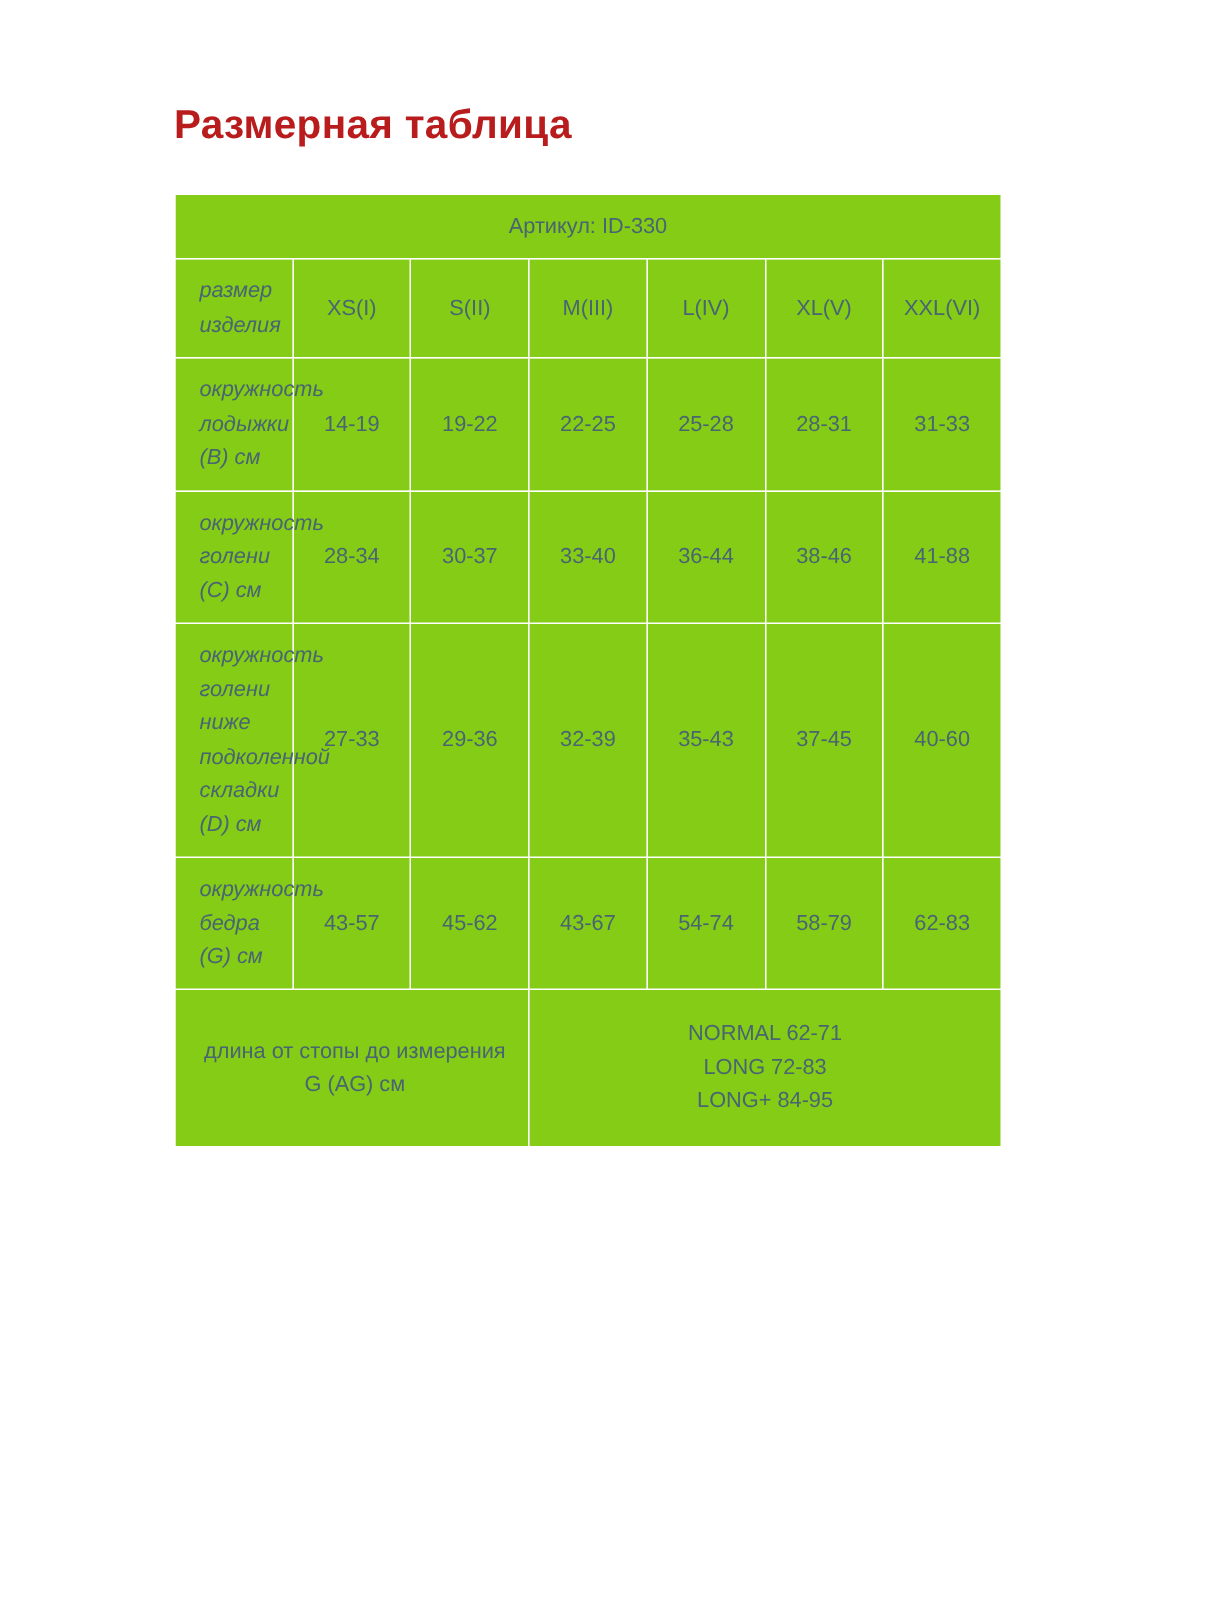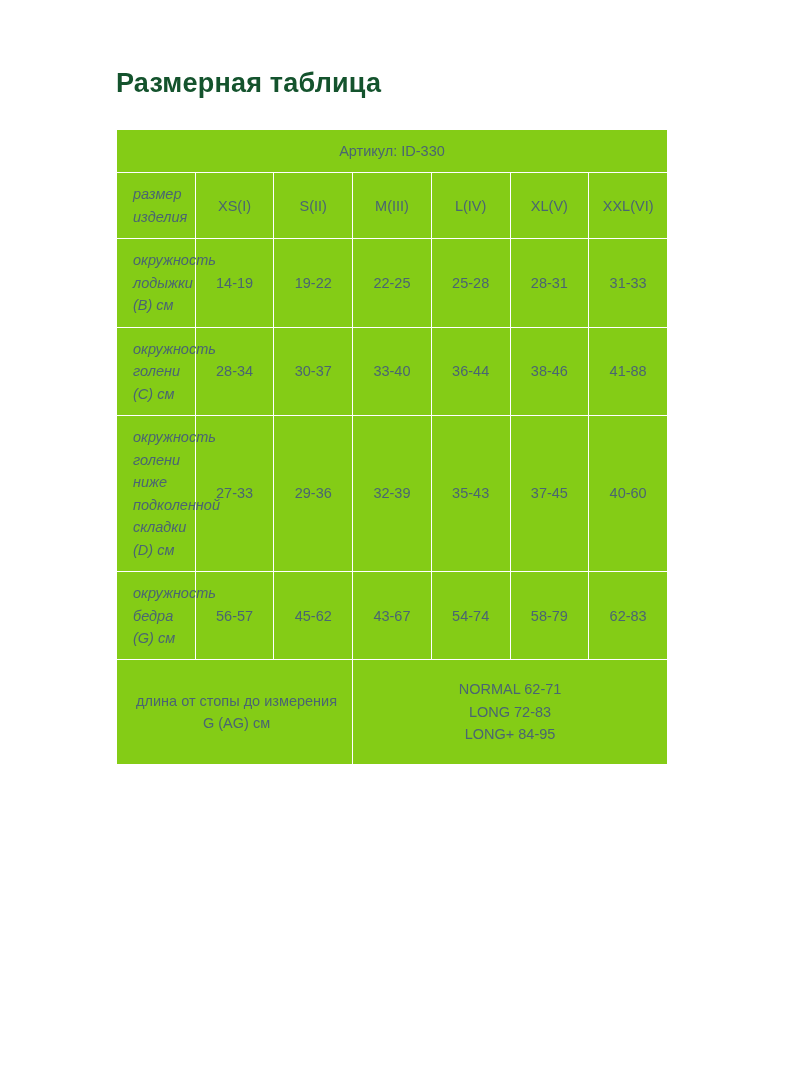--- a/index.html
+++ b/index.html
@@ -13,21 +13,21 @@
     font-family: "Liberation Sans", sans-serif;
     color: #2c3e50;
   }
   .page {
     padding: 68px 0 0 0;
   }
   .title {
     margin: 0 0 30px 116px;
     font-size: 27px;
     font-weight: bold;
-    color: #14532d;
+    color: #b91c1c;
     letter-spacing: 0.2px;
   }
   .table-wrap {
     margin-left: 116px;
     width: 552px;
   }
   table.size-table {
     border-collapse: collapse;
     width: 552px;
     table-layout: fixed;
@@ -126,21 +126,21 @@
           <td class="col-size">27-33</td>
           <td class="col-size">29-36</td>
           <td class="col-size">32-39</td>
           <td class="col-size">35-43</td>
           <td class="col-size">37-45</td>
           <td class="col-size-wide">40-60</td>
         </tr>
 
         <tr>
           <td class="row-label col-label">окружность бедра  (G) см</td>
-          <td class="col-size">56-57</td>
+          <td class="col-size">43-57</td>
           <td class="col-size">45-62</td>
           <td class="col-size">43-67</td>
           <td class="col-size">54-74</td>
           <td class="col-size">58-79</td>
           <td class="col-size-wide">62-83</td>
         </tr>
 
         <tr>
           <td class="footer-label" colspan="3">длина от стопы до измерения G (AG) см</td>
           <td class="footer-values" colspan="4">

